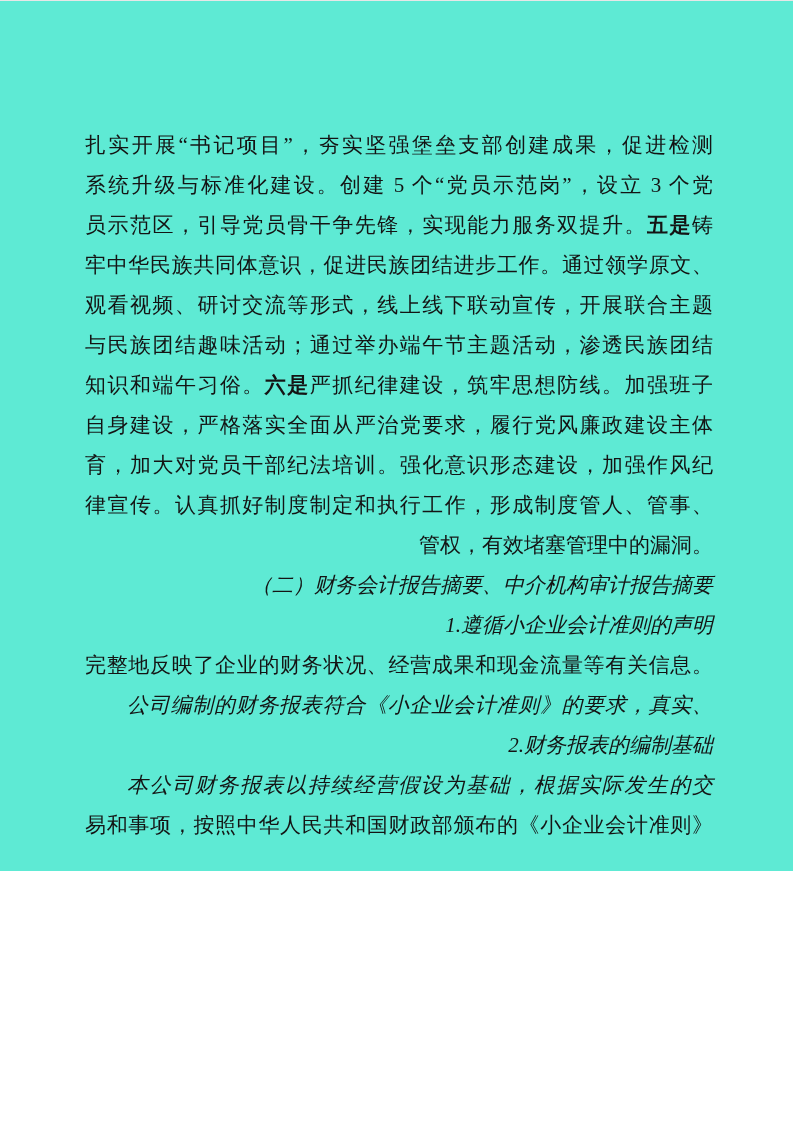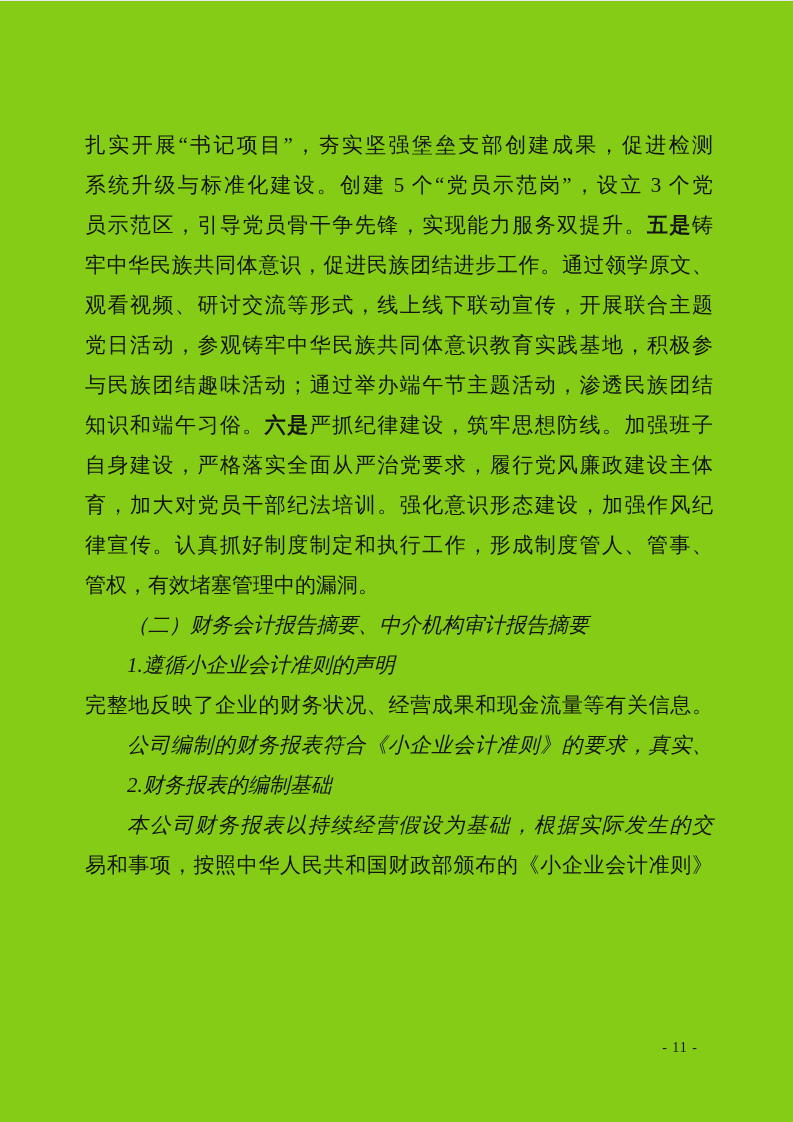--- a/index.html
+++ b/index.html
@@ -3,22 +3,22 @@
 <meta charset="utf-8">
 <style>
   html, body {
     margin: 0;
     padding: 0;
     background: #ffffff;
   }
   .page {
     position: relative;
     width: 793px;
-    height: 1122px;
-    background: #84cc16;
+    height: 871px;
+    background: #5eead4;
     overflow: hidden;
     color: #141414;
     font-family: "Liberation Serif", "DejaVu Serif", serif;
   }
   .scan-edge {
     position: absolute;
     top: 0;
     left: 0;
     width: 100%;
     height: 1px;
@@ -27,21 +27,21 @@
   .content {
     position: absolute;
     left: 85px;
     top: 125px;
     width: 628px;
   }
   .line {
     font-size: 21px;
     line-height: 40px;
     height: 40px;
-    text-align: left;
+    text-align: right;
     white-space: normal;
   }
   .line.fill {
     text-align: justify;
     text-align-last: justify;
     -moz-text-align-last: justify;
     text-justify: inter-character;
   }
   .line.indent {
     text-indent: 42px;
@@ -63,21 +63,20 @@
 <body>
 
 <div class="page">
   <div class="scan-edge"></div>
   <div class="content">
       <div class="line fill"><span class="run">扎实开展“书记项目”，夯实坚强堡垒支部创建成果，促进检测</span></div>
       <div class="line fill"><span class="run">系统升级与标准化建设。创建 5 个“党员示范岗”，设立 3 个党</span></div>
       <div class="line fill"><span class="run">员示范区，引导党员骨干争先锋，实现能力服务双提升。</span><span class="run bold">五是</span><span class="run">铸</span></div>
       <div class="line fill"><span class="run">牢中华民族共同体意识，促进民族团结进步工作。通过领学原文、</span></div>
       <div class="line fill"><span class="run">观看视频、研讨交流等形式，线上线下联动宣传，开展联合主题</span></div>
-      <div class="line fill"><span class="run">党日活动，参观铸牢中华民族共同体意识教育实践基地，积极参</span></div>
       <div class="line fill"><span class="run">与民族团结趣味活动；通过举办端午节主题活动，渗透民族团结</span></div>
       <div class="line fill"><span class="run">知识和端午习俗。</span><span class="run bold">六是</span><span class="run">严抓纪律建设，筑牢思想防线。加强班子</span></div>
       <div class="line fill"><span class="run">自身建设，严格落实全面从严治党要求，履行党风廉政建设主体</span></div>
       <div class="line fill"><span class="run">育，加大对党员干部纪法培训。强化意识形态建设，加强作风纪</span></div>
       <div class="line fill"><span class="run">律宣传。认真抓好制度制定和执行工作，形成制度管人、管事、</span></div>
       <div class="line"><span class="run">管权，有效堵塞管理中的漏洞。</span></div>
       <div class="line indent"><span class="run">（二）财务会计报告摘要、中介机构审计报告摘要</span></div>
       <div class="line indent"><span class="run">1.遵循小企业会计准则的声明</span></div>
       <div class="line fill"><span class="run">完整地反映了企业的财务状况、经营成果和现金流量等有关信息。</span></div>
       <div class="line fill indent"><span class="run">公司编制的财务报表符合《小企业会计准则》的要求，真实、</span></div>

